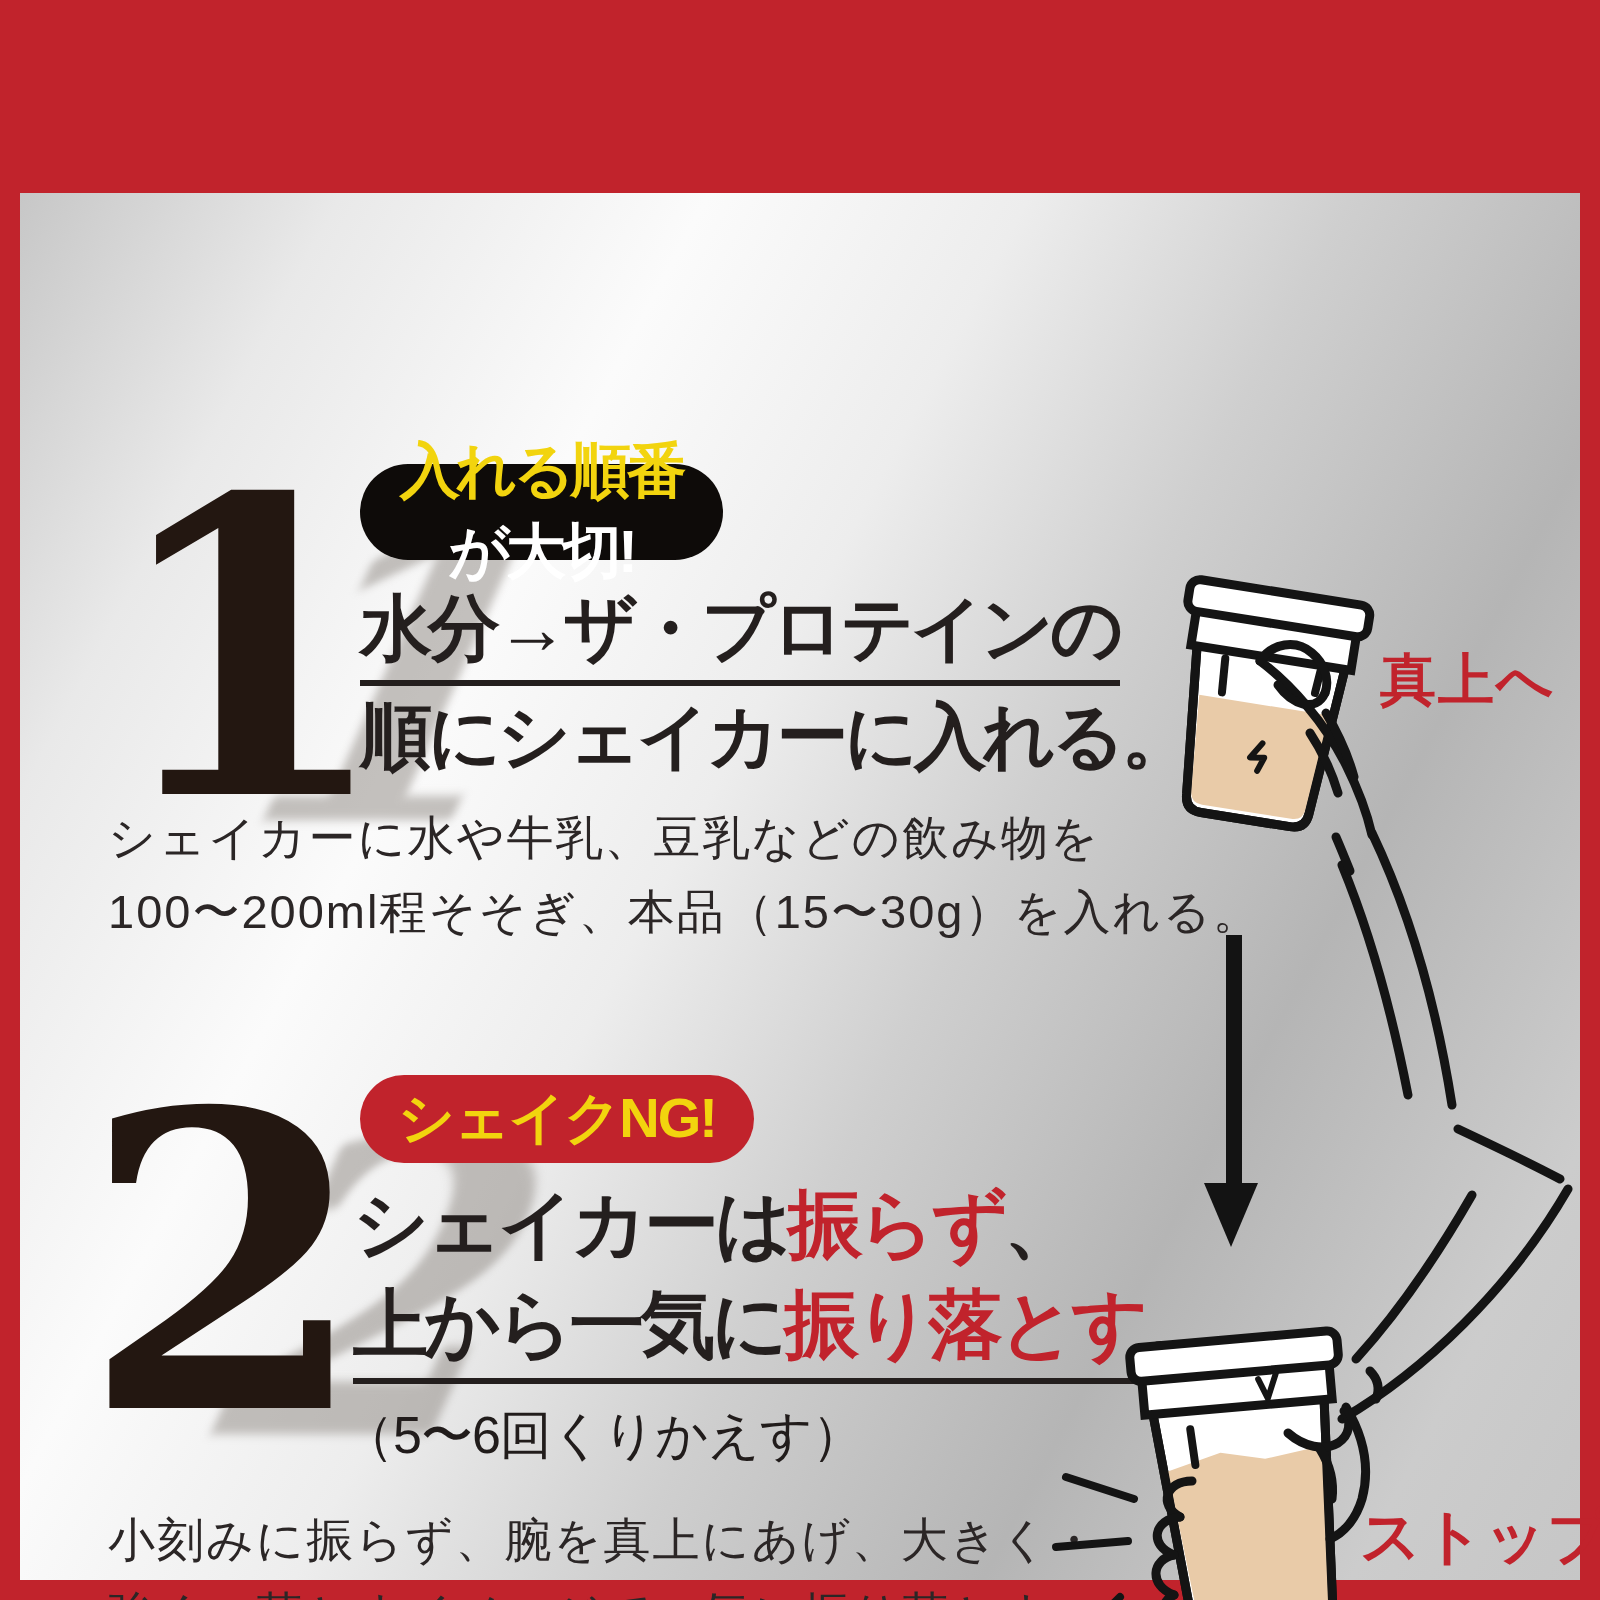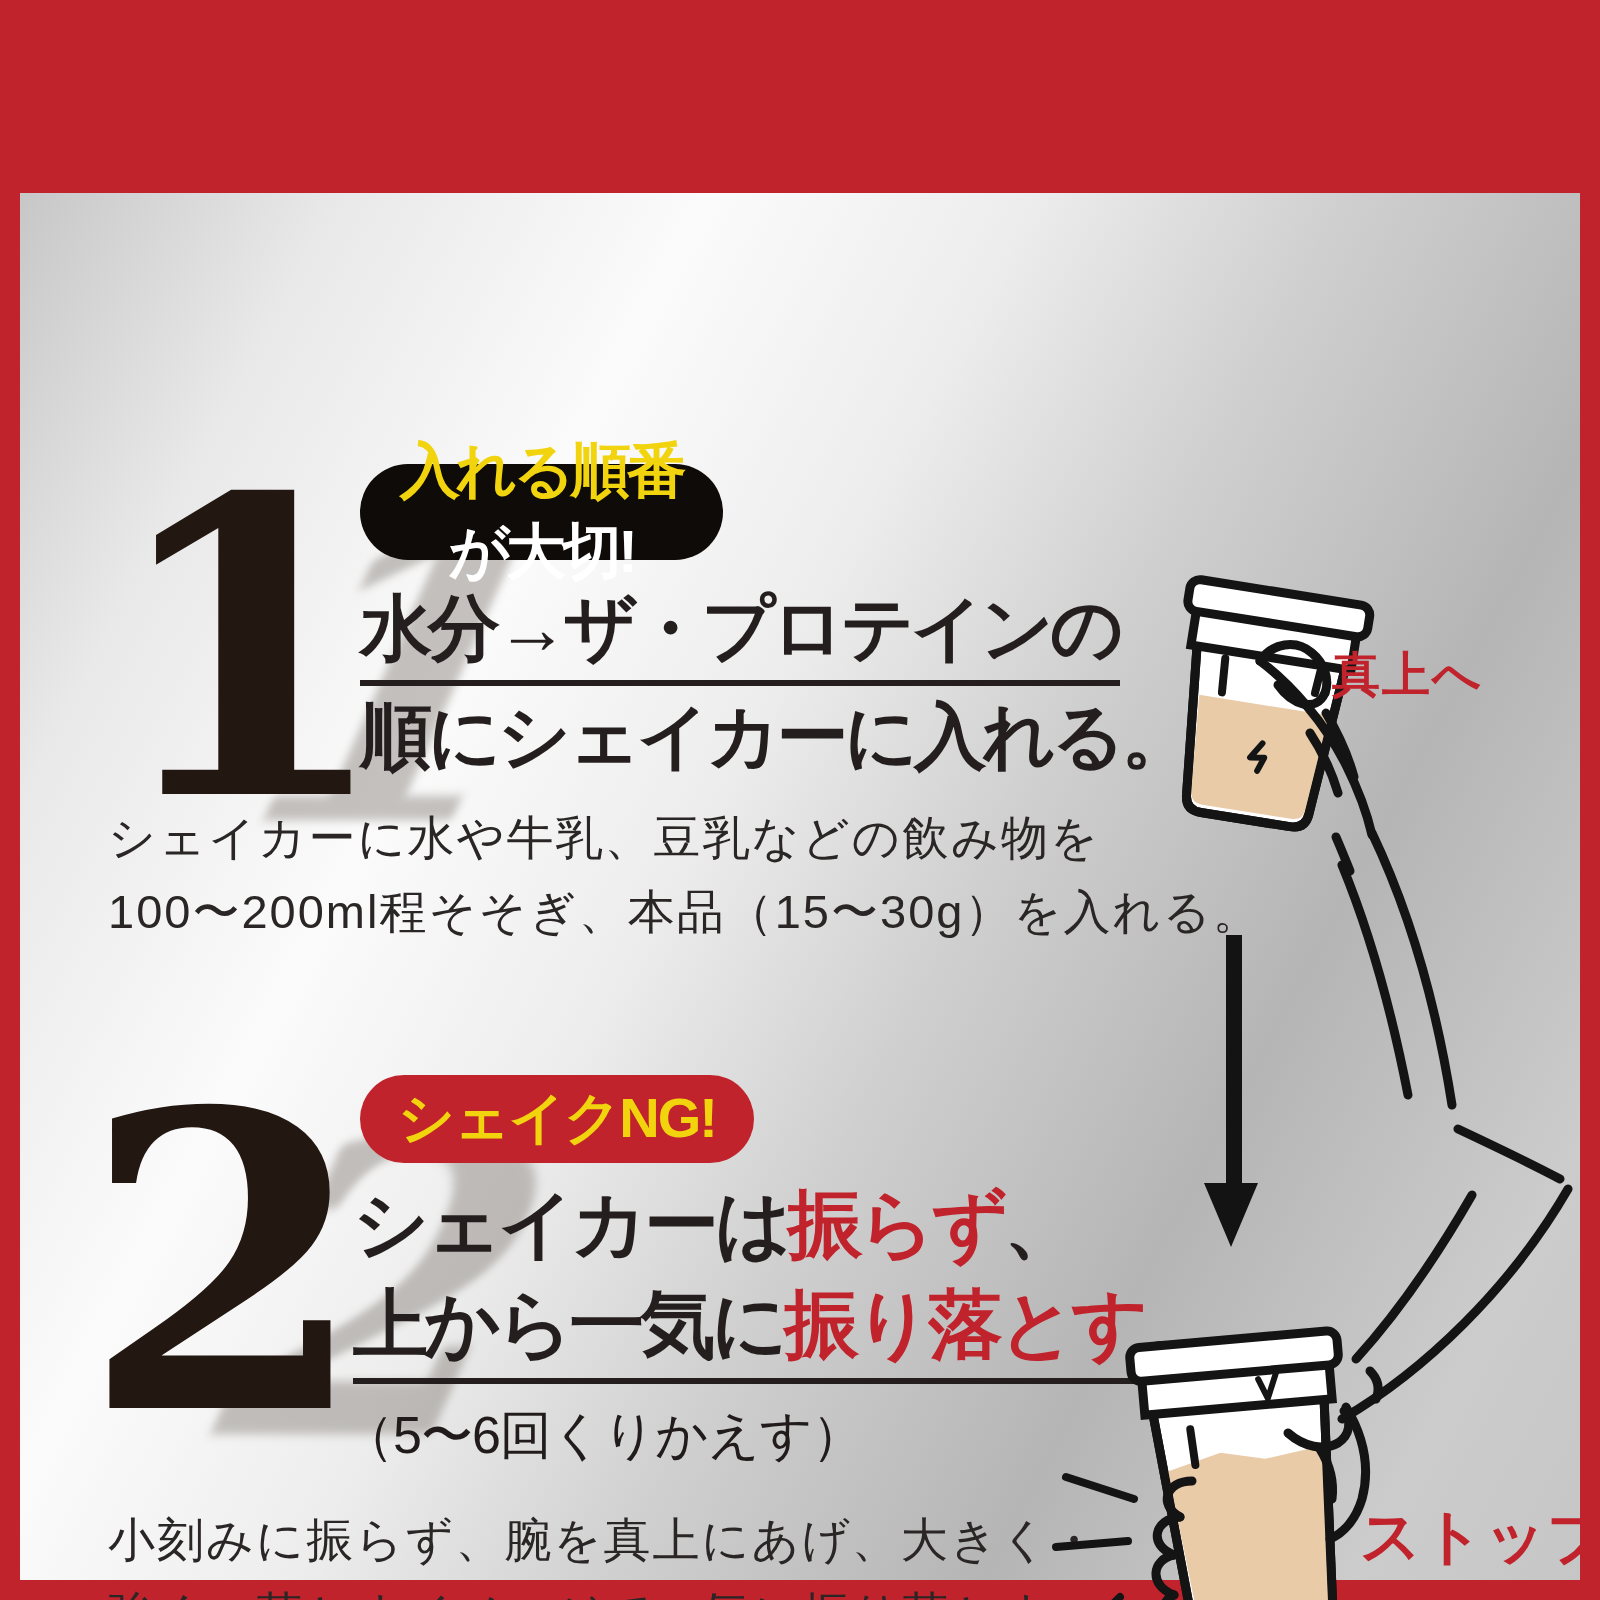--- a/index.html
+++ b/index.html
@@ -34,21 +34,21 @@
   .h2-line1{left:333px;top:990px;font-size:75px;}
   .h2-line2{left:333px;top:1090px;font-size:75px;}
   .h-red{color:var(--red);}
 
   .para{position:absolute;color:var(--para);font-size:47px;line-height:74px;letter-spacing:2px;white-space:nowrap;}
   .para1{left:88px;top:608px;}
   .para2{left:88px;top:1310px;}
   .note{position:absolute;left:322px;top:1208px;font-size:52px;font-weight:400;color:#211c1b;letter-spacing:-1px;white-space:nowrap;}
 
   .illu-label{position:absolute;color:var(--red);font-weight:900;white-space:nowrap;}
-  .label-top{left:1312px;top:450px;font-size:48px;letter-spacing:2px;font-family:Liberation Serif, serif;}
+  .label-top{left:1360px;top:450px;font-size:56px;letter-spacing:2px;font-family:Liberation Serif, serif;}
   .label-bottom{left:1340px;top:1304px;font-size:60px;letter-spacing:1px;}
 
   .illu{position:absolute;left:990px;top:340px;width:610px;height:1250px;}
 </style>
 </head>
 <body>
 
 <div class="poster">
 
 

